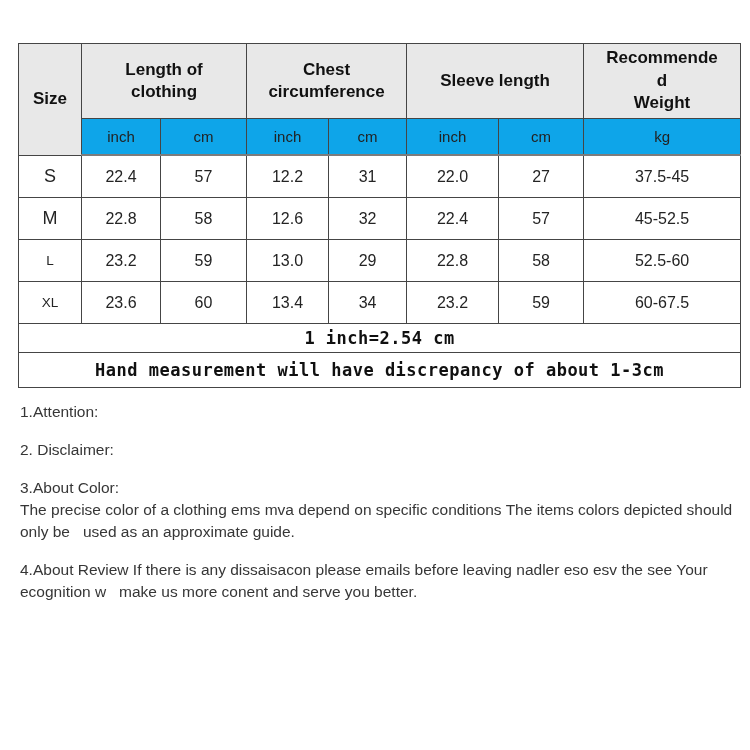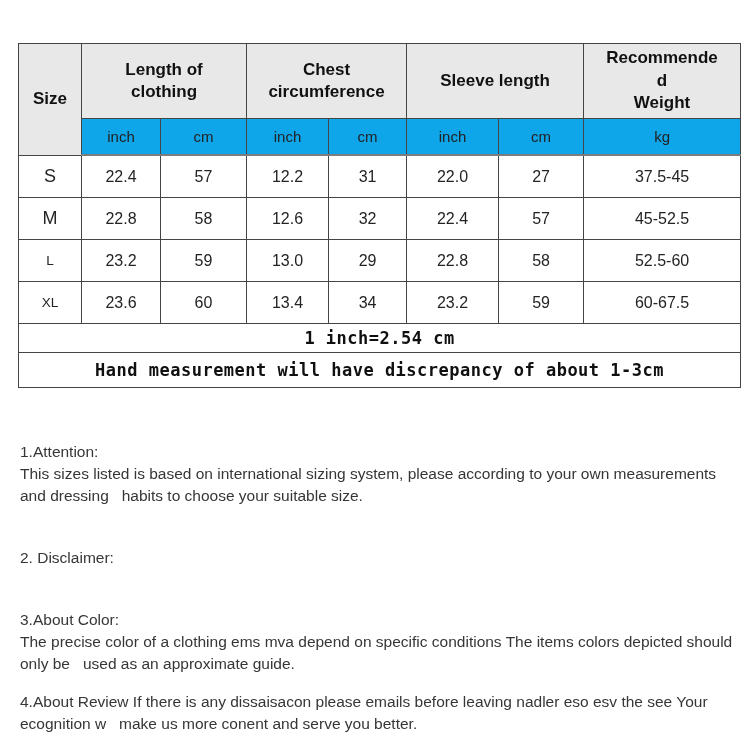--- a/index.html
+++ b/index.html
@@ -80,21 +80,21 @@
     position: absolute;
     left: 20px;
     top: 401px;
     width: 722px;
     font-size: 15.5px;
     line-height: 22px;
     color: #363636;
   }
   .paragraphs section { margin: 0 0 16px 0; }
   .paragraphs section:last-child { margin-bottom: 16px; }
-  .para-heading { white-space: pre-wrap; margin-top: 40px; }
+  .para-heading { white-space: pre-wrap; }
   .para-body { white-space: pre-wrap; }
 </style>
 </head>
 <body>
 
 <div class="canvas">
 
   <table class="size-chart">
     <colgroup>
       <col style="width:63px">
@@ -174,22 +174,20 @@
       </tr>
       <tr class="tr-note n2">
         <td colspan="8">Hand measurement will have discrepancy of about 1-3cm</td>
       </tr>
     </tbody>
   </table>
 
   <div class="paragraphs">
     <section>
       <div class="para-heading">1.Attention:</div>
-      <div class="para-body">This sizes listed is based on international sizing system, please according to your own measurements
-and dressing   habits to choose your suitable size.</div>
     </section>
     <section>
       <div class="para-heading">2. Disclaimer:</div>
     </section>
     <section>
       <div class="para-heading">3.About Color:</div>
       <div class="para-body">The precise color of a clothing ems mva depend on specific conditions The items colors depicted should
 only be   used as an approximate guide.</div>
     </section>
     <section>

